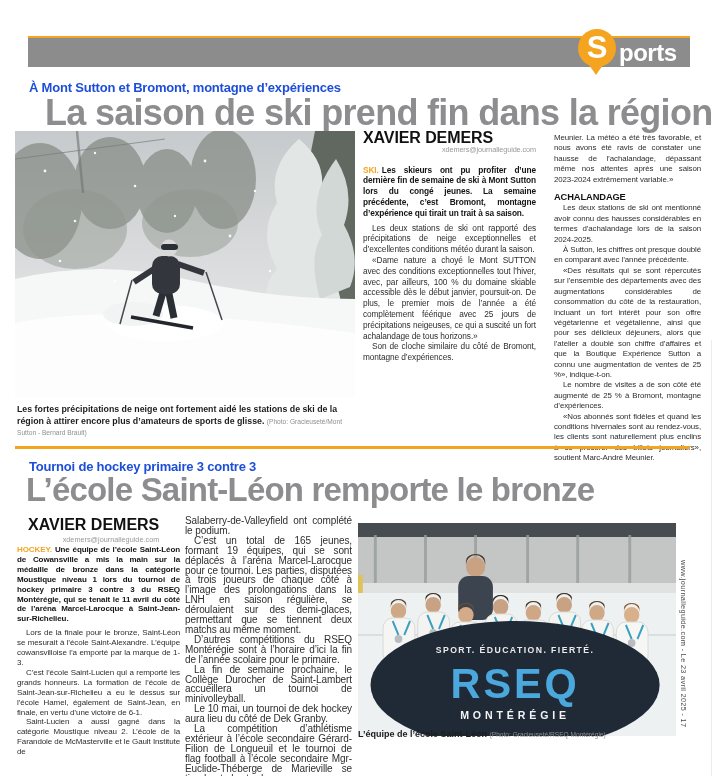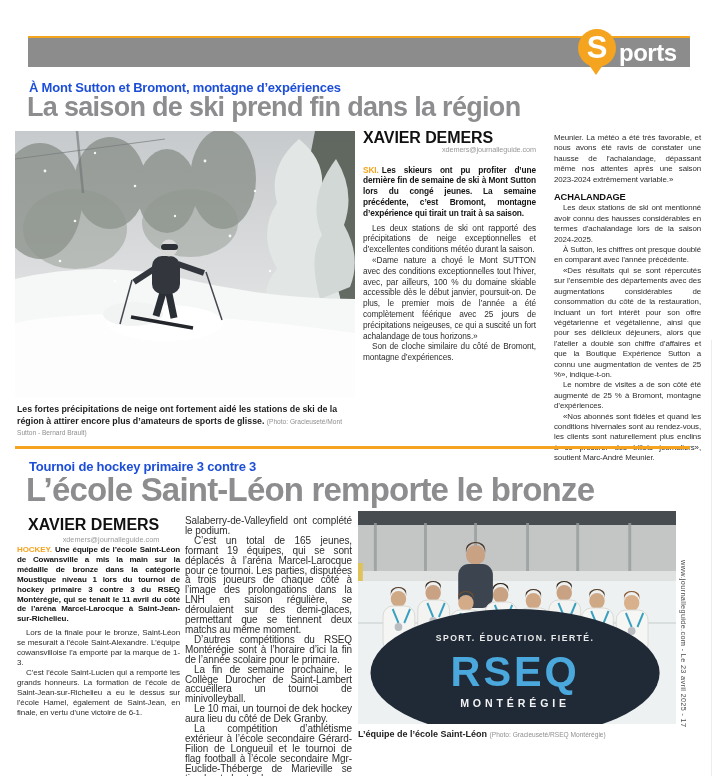--- a/index.html
+++ b/index.html
@@ -21,37 +21,37 @@
   .byline{font-size:16px;font-weight:bold;color:#111;}
   .email{font-size:7.3px;color:#999;margin:1px 0 9px 0;text-align:right;}
   p.body{margin:0;text-align:justify;text-indent:9px;}
   p.lead{margin:0 0 4px 0;text-align:justify;text-indent:0;font-weight:bold;color:#141414;}
   .lead-label{color:#f5a41f;margin-right:3px;}
   p.noindent{text-indent:0;}
   .subhead{font-size:9.3px;font-weight:bold;color:#111;margin:7px 0 1px 0;}
 
   
   .a1-kicker{left:29px;top:80px;}
-  .a1-headline{left:27px;top:92px;font-size:27px;letter-spacing:-0.7px;text-align:center;}
+  .a1-headline{left:45px;top:92px;font-size:36px;letter-spacing:-0.7px;text-align:center;}
   .a1-photo{position:absolute;left:15px;top:131px;width:340px;height:266px;}
   .a1-colB{position:absolute;left:363px;top:133px;width:173px;font-size:8.3px;line-height:10.8px;letter-spacing:-0.1px;}
   .a1-colC{position:absolute;left:554px;top:133px;width:147px;font-size:7.9px;line-height:10.4px;letter-spacing:-0.1px;}
   .a1-caption{position:absolute;left:17px;top:404px;width:340px;font-size:8.8px;font-weight:bold;
               color:#1d1d1d;line-height:11.5px;text-align:left;}
   .cap-credit{font-weight:normal;font-size:6.6px;color:#8f8f8f;}
 
   .divider{position:absolute;left:15px;top:446px;width:675px;height:3px;background:#f5a41f;}
 
   
   .a2-kicker{left:29px;top:459px;}
   .a2-headline{left:26px;top:471px;font-size:33px;letter-spacing:-0.8px;}
   .a2-byline{position:absolute;left:28px;top:516px;}
   .a2-col1{position:absolute;left:17px;top:545px;width:163px;font-size:8px;line-height:9.9px;letter-spacing:-0.1px;}
   .a2-col2{position:absolute;left:185px;top:516px;width:167px;font-size:10px;line-height:9.9px;letter-spacing:-0.1px;}
-  .a2-photo{position:absolute;left:358px;top:511px;width:318px;height:178px;}
+  .a2-photo{position:absolute;left:358px;top:523px;width:318px;height:178px;}
   .a2-caption{position:absolute;left:358px;top:729px;width:320px;font-size:9px;font-weight:bold;color:#1d1d1d;}
 
   
   .vertical-footer{position:absolute;left:679px;top:560px;writing-mode:vertical-rl;
                    font-size:7.4px;color:#4a4a4a;letter-spacing:0.3px;}
   .edge-line{position:absolute;left:711px;top:340px;width:1px;height:436px;background:#ececec;}
 </style>
 </head>
 <body>
 
@@ -156,20 +156,21 @@
 
   <div class="a2-byline">
     <div class="byline">XAVIER DEMERS</div>
     <div class="email">xdemers@journalleguide.com</div>
   </div>
 
   <div class="a2-col1">
     <p class="lead"><span class="lead-label">HOCKEY.</span><span>Une équipe de l’école Saint-Léon de Cowansville a mis la main sur la médaille de bronze dans la catégorie Moustique niveau 1 lors du tournoi de hockey primaire 3 contre 3 du RSEQ Montérégie, qui se tenait le 11 avril du côté de l’aréna Marcel-Larocque à Saint-Jean-sur-Richelieu.</span></p>
     <p class="body">Lors de la finale pour le bronze, Saint-Léon se mesurait à l’école Saint-Alexandre. L’équipe cowansvilloise l’a emporté par la marque de 1-3.</p>
     <p class="body">C’est l’école Saint-Lucien qui a remporté les grands honneurs. La formation de l’école de Saint-Jean-sur-Richelieu a eu le dessus sur l’école Hamel, également de Saint-Jean, en finale, en vertu d’une victoire de 6-1.</p>
+    <p class="body">Saint-Lucien a aussi gagné dans la catégorie Moustique niveau 2. L’école de la Farandole de McMasterville et le Gault Institute de</p>
   </div>
 
   <div class="a2-col2">
     <p class="body noindent">Salaberry-de-Valleyfield ont complété le podium.</p>
     <p class="body">C’est un total de 165 jeunes, formant 19 équipes, qui se sont déplacés à l’aréna Marcel-Larocque pour ce tournoi. Les parties, disputées à trois joueurs de chaque côté à l’image des prolongations dans la LNH en saison régulière, se déroulaient sur des demi-glaces, permettant que se tiennent deux matchs au même moment.</p>
     <p class="body">D’autres compétitions du RSEQ Montérégie sont à l’horaire d’ici la fin de l’année scolaire pour le primaire.</p>
     <p class="body">La fin de semaine prochaine, le Collège Durocher de Saint-Lambert accueillera un tournoi de minivolleyball.</p>
     <p class="body">Le 10 mai, un tournoi de dek hockey aura lieu du côté de Dek Granby.</p>
     <p class="body">La compétition d’athlétisme extérieur à l’école secondaire Gérard-Filion de Longueuil et le tournoi de flag football à l’école secondaire Mgr-Euclide-Théberge de Marieville se tiendront plus tard.</p>
   </div>

